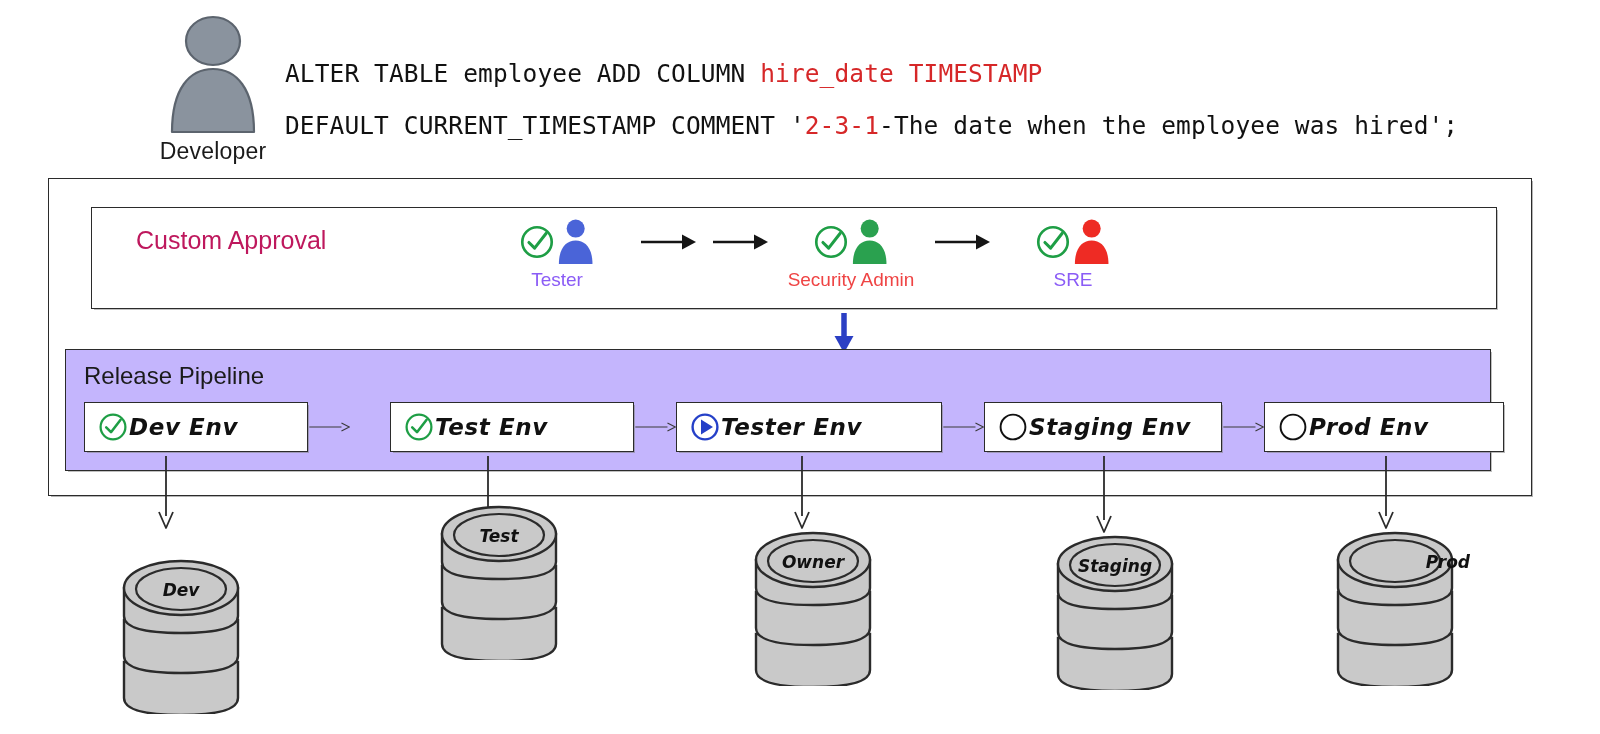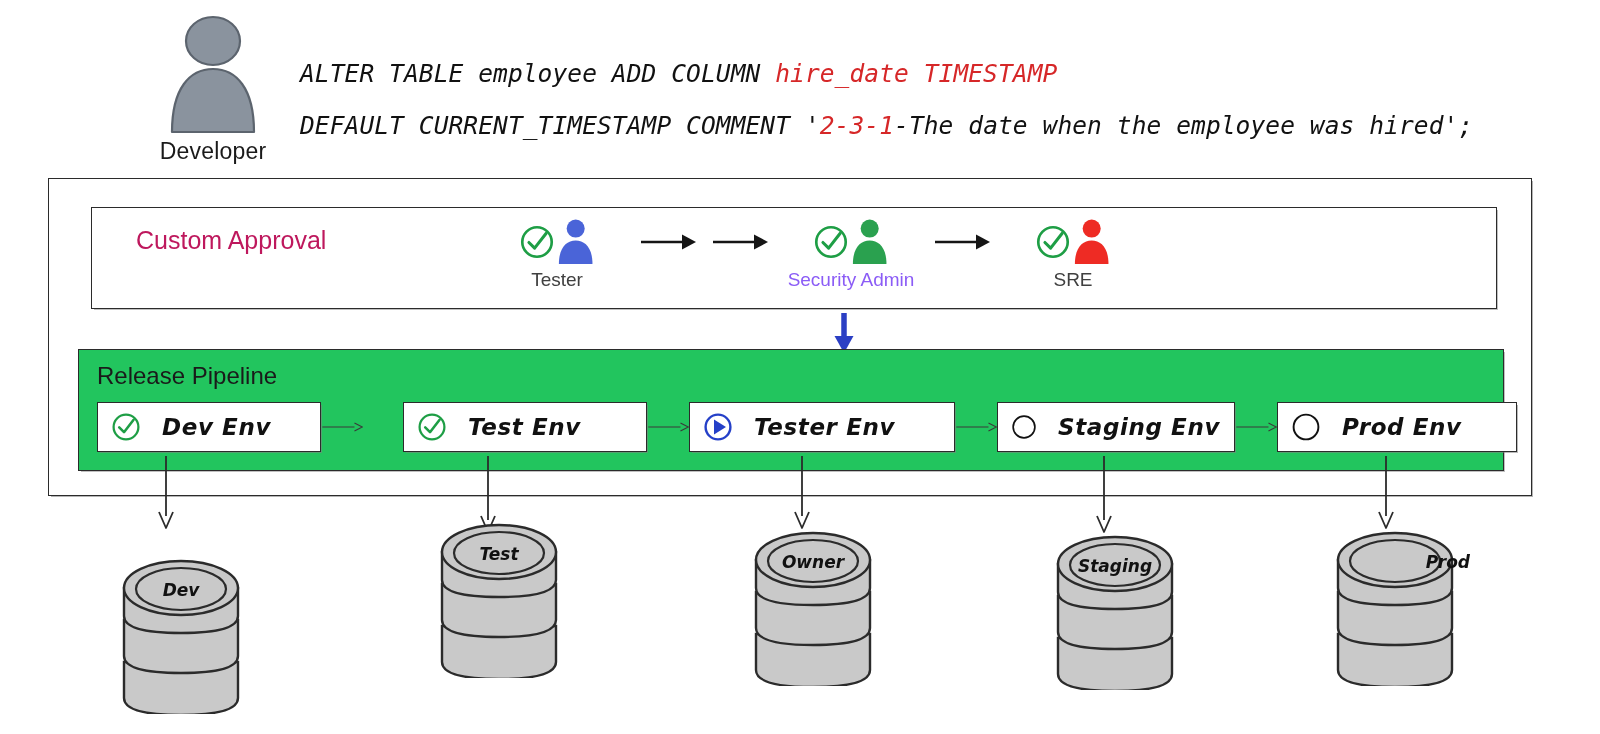--- a/index.html
+++ b/index.html
@@ -33,30 +33,29 @@
   #developer-label {
     font-size: 23px;
     color: #1a1a1a;
     margin-top: 2px;
     letter-spacing: .2px;
   }
 
   
   #sql-block {
     position: absolute;
-    left: 300px;
+    left: 285px;
     top: 48px;
     width: 1230px;
     font-family: "DejaVu Sans Mono", monospace;
     font-size: 24.5px;
     line-height: 52px;
     color: #111111;
     letter-spacing: .1px;
     white-space: nowrap;
-    font-style: italic;
   }
   #sql-block .sql-line { display: block; }
   .tok-red { color: #d62728; }
   .tok-dark { color: #111111; }
 
   
   #workflow-container {
     position: absolute;
     left: 48px;
     top: 178px;
@@ -104,25 +103,25 @@
     align-items: center;
   }
   .approver-icons {
     display: flex;
     align-items: center;
     justify-content: center;
     height: 52px;
   }
   .approver-label {
     font-size: 19px;
-    color: #404040;
+    color: #8b5cf6;
     margin-top: 1px;
     white-space: nowrap;
   }
-  .approver-label.alert { color: #8b5cf6; }
+  .approver-label.alert { color: #ef4444; }
   .flow-arrow {
     width: 72px;
     height: 52px;
     display: flex;
     align-items: center;
     justify-content: center;
     flex: 0 0 auto;
   }
 
   
@@ -130,26 +129,26 @@
     position: absolute;
     left: 780px;
     top: 132px;
     width: 30px;
     height: 44px;
   }
 
   
   #release-pipeline-panel {
     position: absolute;
-    left: 29px;
+    left: 16px;
     top: 170px;
     width: 1424px;
     height: 120px;
     border: 1.5px solid #2b2b2b;
-    background: #22c55e;
+    background: #c4b5fd;
     box-shadow: 2px 2px 0 -1px rgba(130,130,130,.5);
   }
   #release-pipeline-title {
     position: absolute;
     left: 18px;
     top: 12px;
     font-size: 24px;
     color: #1a1a1a;
   }
   #stage-row {
@@ -160,21 +159,21 @@
     height: 54px;
     display: flex;
     align-items: center;
   }
   .stage-box {
     height: 48px;
     border: 1.6px solid #2b2b2b;
     background: #fff;
     display: flex;
     align-items: center;
-    gap: 20px;
+    gap: 0;
     padding: 0 14px 0 12px;
     box-shadow: 2px 2px 0 -1px rgba(130,130,130,.55);
     flex: 0 0 auto;
   }
   .stage-name {
     font-family: "DejaVu Sans", sans-serif;
     font-size: 23px;
     font-weight: 600;
     font-style: italic;
     color: #111;
@@ -386,21 +385,21 @@
       </g>
     </svg>
   <div id="database-layer">
       <div class="database" style="left: 106px; top: 558px;"><svg width="150" height="156" viewBox="0 0 150 156">
           <path d="M18 104 L18 140 C18 152 40 157 75 157 C110 157 132 152 132 140 L132 104 Z" fill="#c9c9c9" stroke="#2b2b2b" stroke-width="2.4"></path>
           <path d="M18 62 L18 98 C18 110 40 115 75 115 C110 115 132 110 132 98 L132 62 Z" fill="#c9c9c9" stroke="#2b2b2b" stroke-width="2.4"></path>
           <path d="M18 30 L18 58 C18 70 40 75 75 75 C110 75 132 70 132 58 L132 30 Z" fill="#c9c9c9" stroke="#2b2b2b" stroke-width="2.4"></path>
           <ellipse cx="75" cy="30" rx="57" ry="27" fill="#c9c9c9" stroke="#2b2b2b" stroke-width="2.4"></ellipse>
           <ellipse cx="75" cy="31" rx="45" ry="21" fill="#c9c9c9" stroke="#2b2b2b" stroke-width="2.2"></ellipse>
         </svg><div class="db-label" style="top: 22px;">Dev</div></div>
-      <div class="database" style="left: 424px; top: 522px; text-decoration: underline;"><svg width="150" height="156" viewBox="0 0 150 156">
+      <div class="database" style="left: 424px; top: 504px; text-decoration: underline;"><svg width="150" height="156" viewBox="0 0 150 156">
           <path d="M18 104 L18 140 C18 152 40 157 75 157 C110 157 132 152 132 140 L132 104 Z" fill="#c9c9c9" stroke="#2b2b2b" stroke-width="2.4"></path>
           <path d="M18 62 L18 98 C18 110 40 115 75 115 C110 115 132 110 132 98 L132 62 Z" fill="#c9c9c9" stroke="#2b2b2b" stroke-width="2.4"></path>
           <path d="M18 30 L18 58 C18 70 40 75 75 75 C110 75 132 70 132 58 L132 30 Z" fill="#c9c9c9" stroke="#2b2b2b" stroke-width="2.4"></path>
           <ellipse cx="75" cy="30" rx="57" ry="27" fill="#c9c9c9" stroke="#2b2b2b" stroke-width="2.4"></ellipse>
           <ellipse cx="75" cy="31" rx="45" ry="21" fill="#c9c9c9" stroke="#2b2b2b" stroke-width="2.2"></ellipse>
         </svg><div class="db-label" style="top: 22px;">Test</div></div>
       <div class="database" style="left: 738px; top: 530px;"><svg width="150" height="156" viewBox="0 0 150 156">
           <path d="M18 104 L18 140 C18 152 40 157 75 157 C110 157 132 152 132 140 L132 104 Z" fill="#c9c9c9" stroke="#2b2b2b" stroke-width="2.4"></path>
           <path d="M18 62 L18 98 C18 110 40 115 75 115 C110 115 132 110 132 98 L132 62 Z" fill="#c9c9c9" stroke="#2b2b2b" stroke-width="2.4"></path>
           <path d="M18 30 L18 58 C18 70 40 75 75 75 C110 75 132 70 132 58 L132 30 Z" fill="#c9c9c9" stroke="#2b2b2b" stroke-width="2.4"></path>

